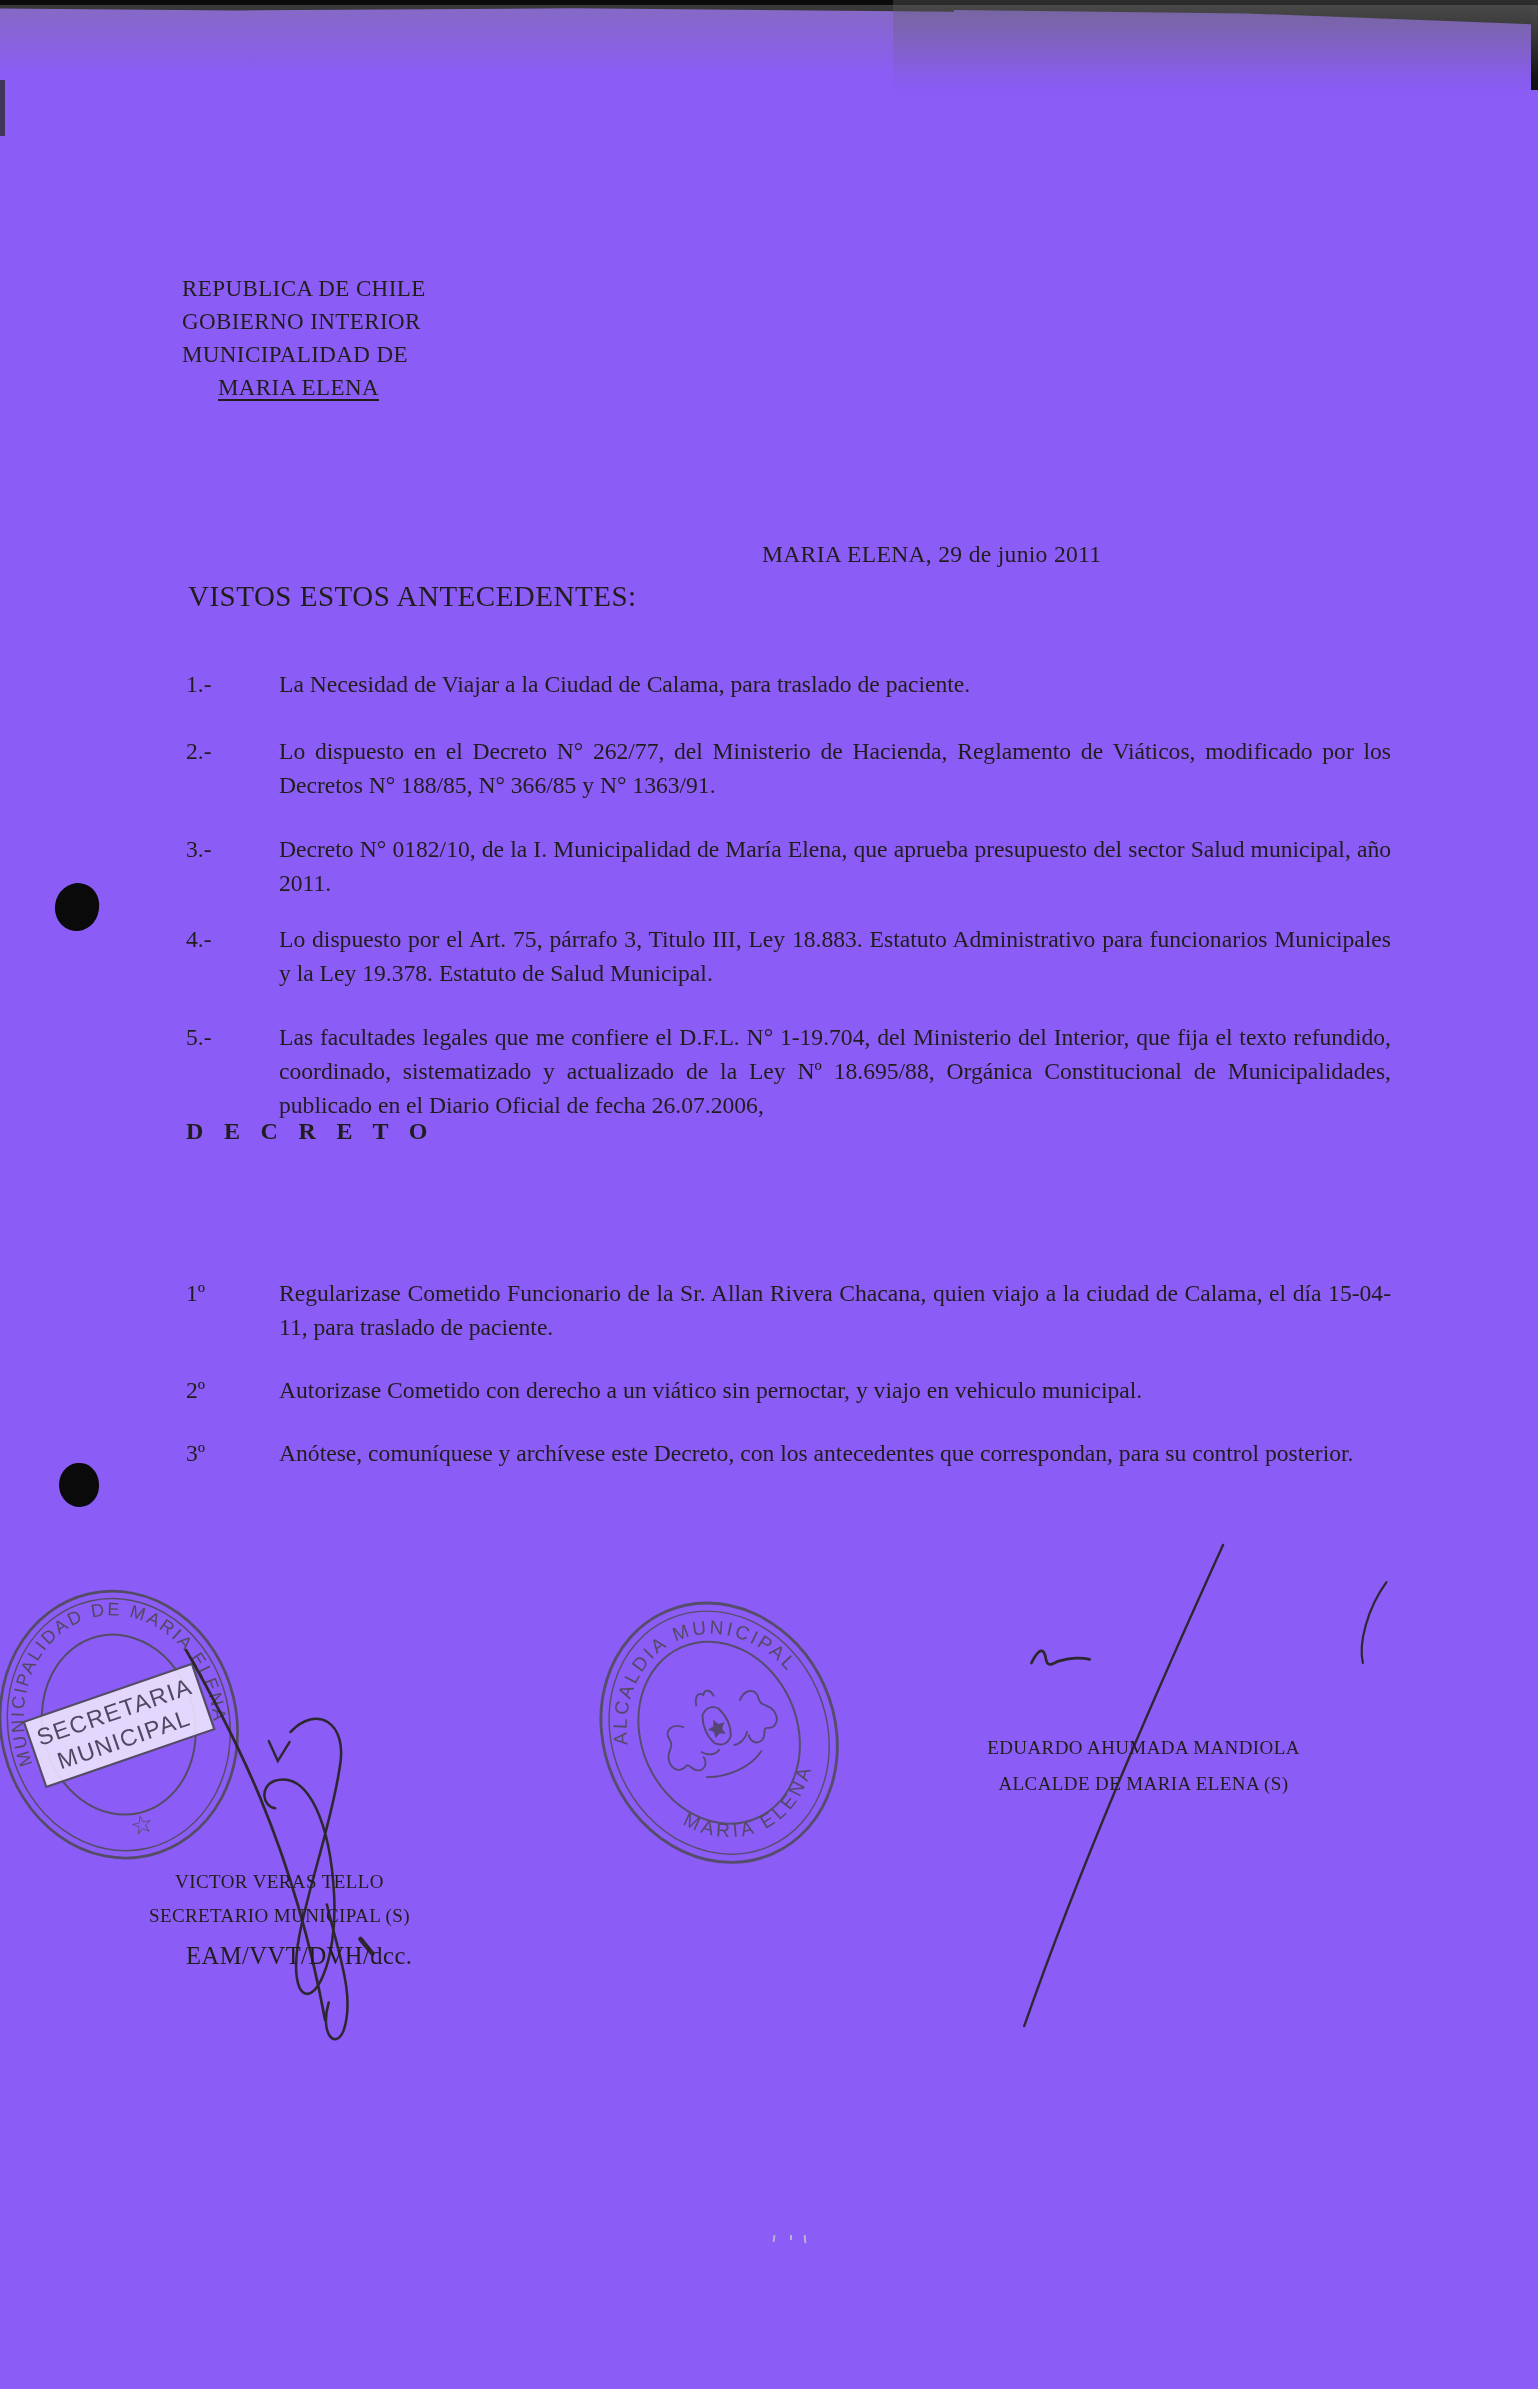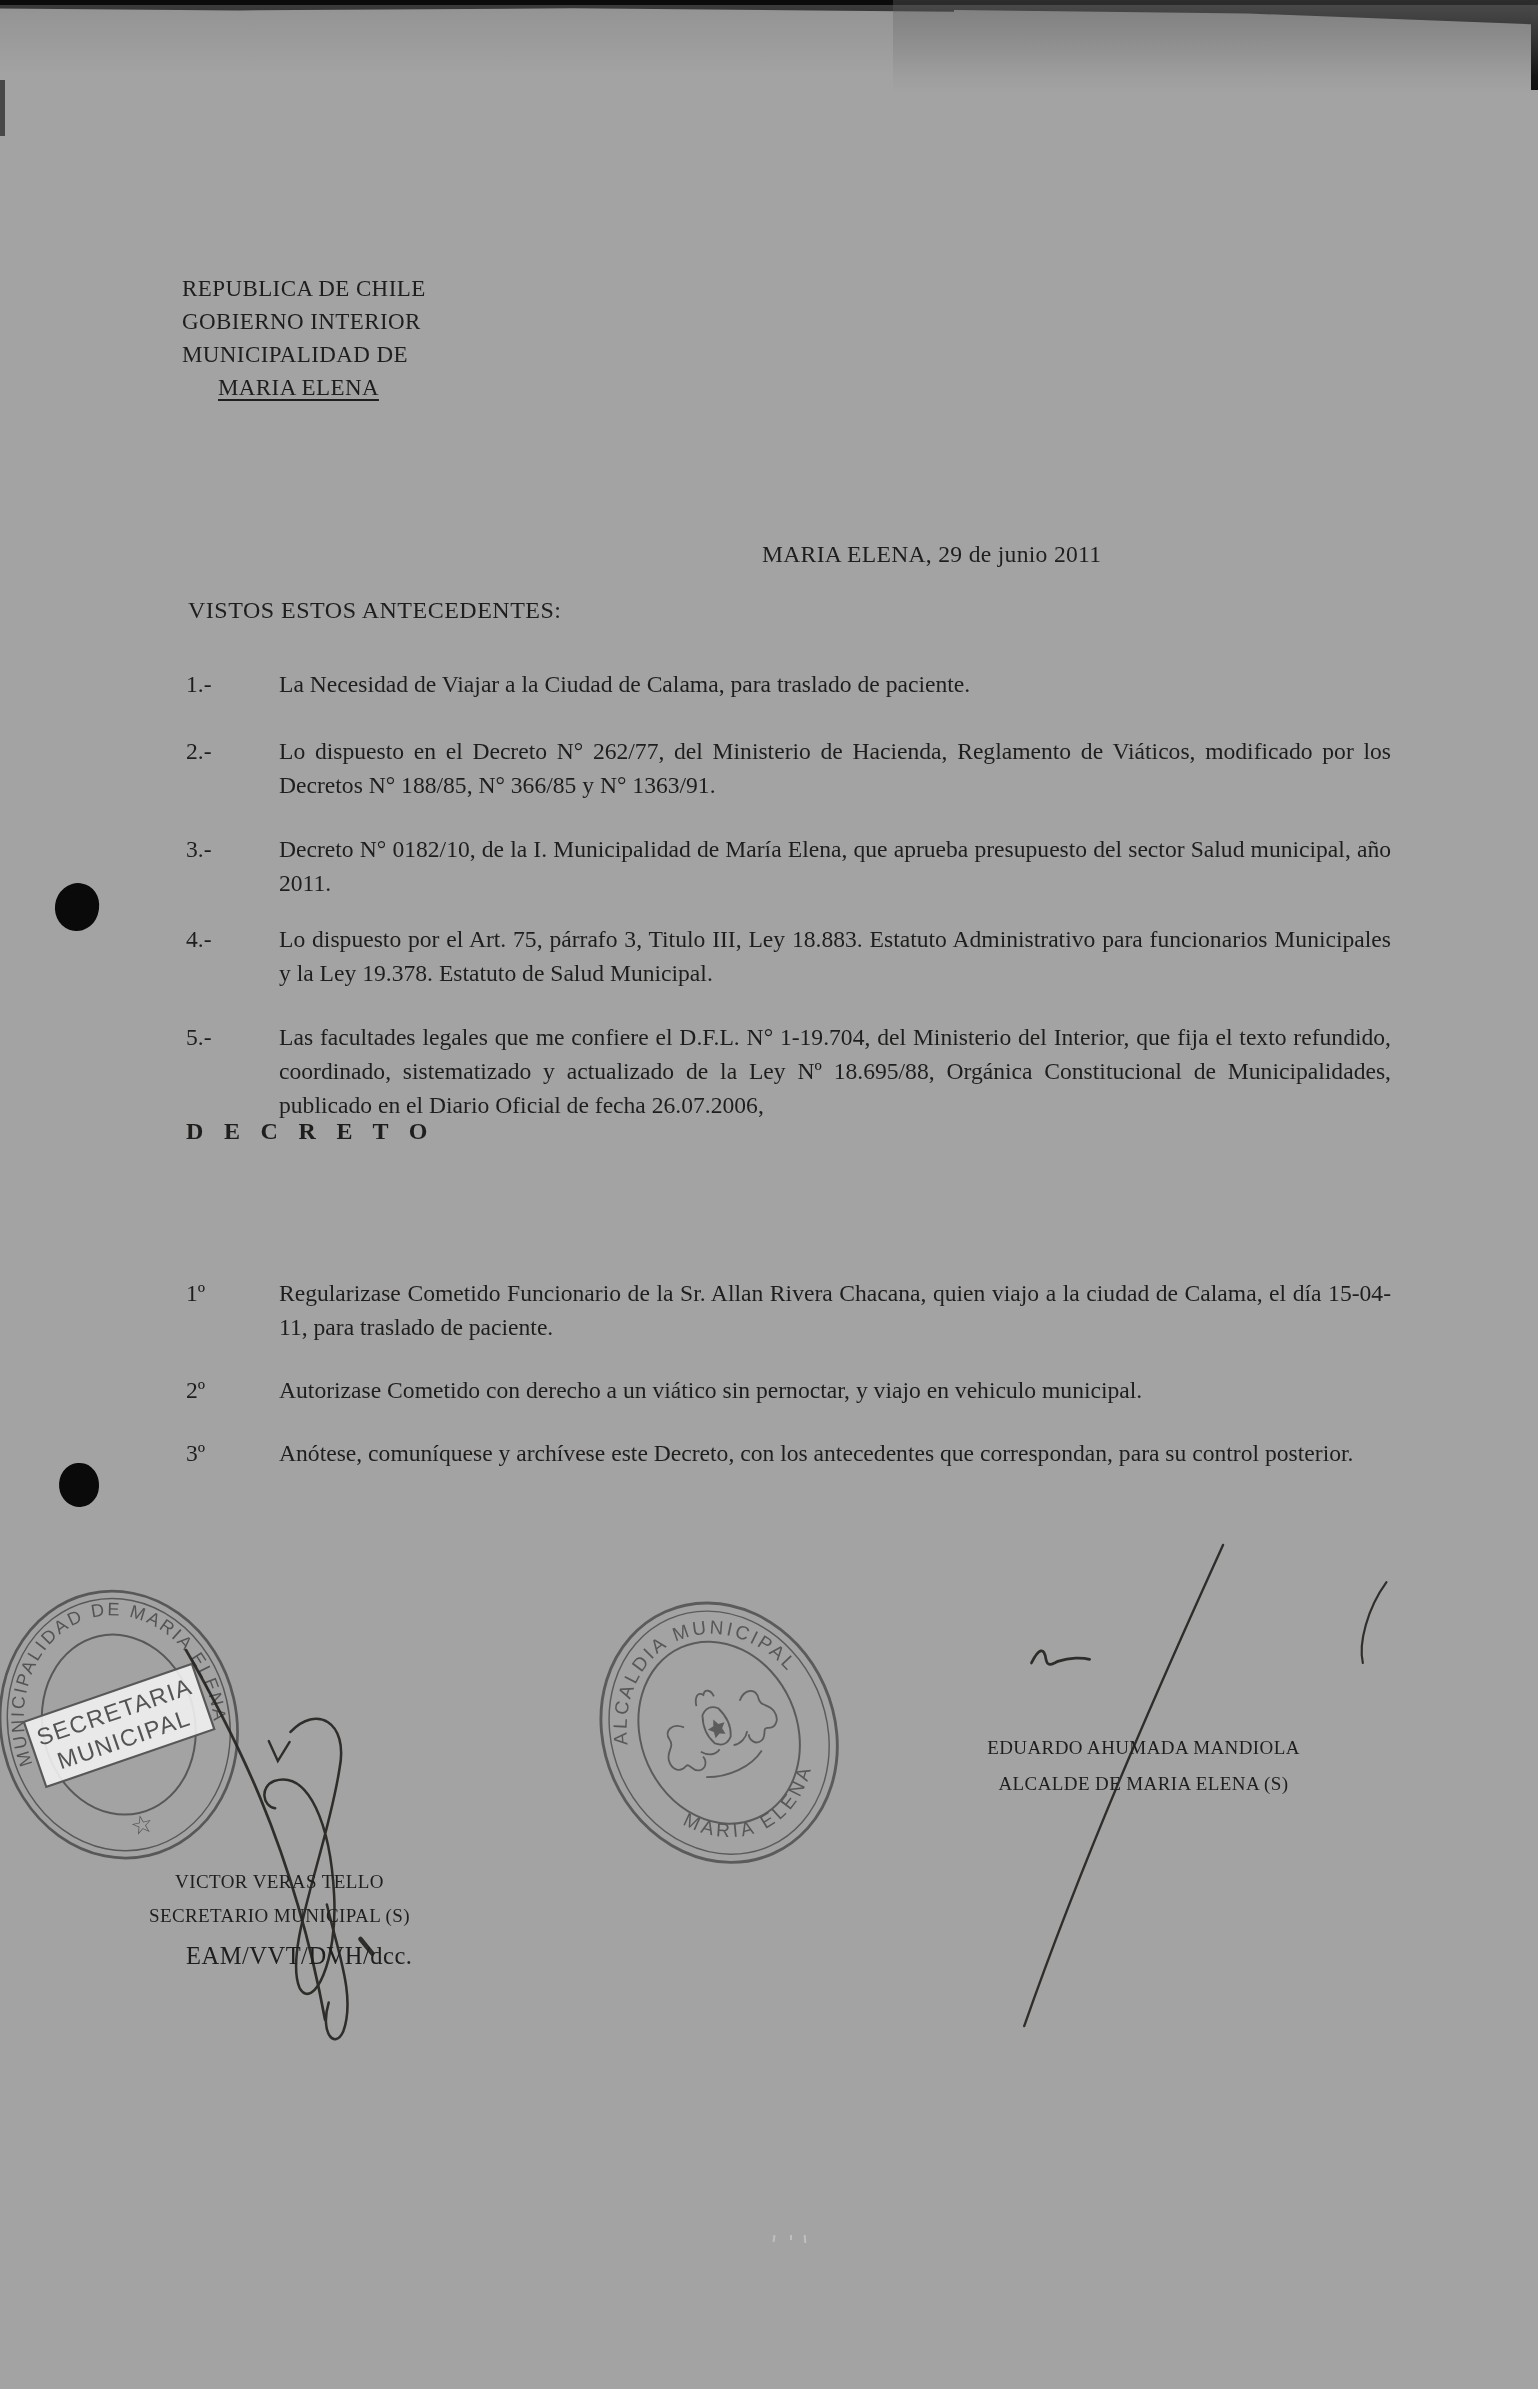--- a/index.html
+++ b/index.html
@@ -1,17 +1,17 @@
 <!DOCTYPE html>
 <html style="font-size:14.5px"><head>
 <meta charset="utf-8">
 <style>
   html,body{margin:0;padding:0;background:#e8e8e8;}
   #page{
-    position:relative;width:1539px;height:2389px;background:#a3a3a3;
+    position:relative;width:1539px;height:2389px;background:#8b5cf6;
     overflow:hidden;font-family:"Liberation Serif",serif;color:#201e1c;
   }
   
   .band-top-left{position:absolute;left:0;top:0;width:62%;height:11.8px;background:#0b0b0b;
     clip-path:polygon(0 0,100% 0,100% 100%,60% 70%,25% 88%,0 72%);}
   .band-top-right{position:absolute;left:58%;top:0;width:42%;height:24.5px;background:#0b0b0b;
     clip-path:polygon(0 0,100% 0,100% 100%,55% 55%,0 38%);}
   .strip-right{position:absolute;right:0;top:0;width:8.2px;height:90px;background:#0e0e0e;}
   .strip-left{position:absolute;left:0;top:80px;width:4.5px;height:56px;background:#2a2a2a;opacity:.75;}
   .haze-top{position:absolute;left:0;top:5.4px;width:100%;height:84px;pointer-events:none;
@@ -28,21 +28,21 @@
   .noise-marks i:nth-child(3){left:36px;height:8.2px;transform:rotate(-5deg);}
 
   
   .letterhead{position:absolute;left:182px;top:272px;font-size:23px;line-height:33px;letter-spacing:0.4px;}
   .letterhead .lh-underline{text-decoration:underline;text-decoration-thickness:1.8px;text-underline-offset:3.6px;margin-left:36px;}
   .decree-row{position:absolute;left:720px;top:441px;display:flex;align-items:baseline;white-space:nowrap;}
   .decree-label{font-size:21px;letter-spacing:1.1px;}
   .decree-nsign{font-size:21px;margin-left:27px;}
   .decree-number{font-size:56px;margin-left:14.5px;letter-spacing:1.8px;color:#171513;}
   .dateline{position:absolute;left:762px;top:541px;font-size:23.6px;letter-spacing:0.3px;}
-  .vistos{position:absolute;left:188px;top:597px;font-size:24px;letter-spacing:0.5px;text-align:right;}
+  .vistos{position:absolute;left:188px;top:580px;font-size:29px;letter-spacing:0.5px;text-align:right;}
   .item{position:absolute;left:186px;width:1207px;font-size:23.6px;line-height:34px;}
   .item .num{position:absolute;left:0;top:0;}
   .item .txt{margin-left:93px;width:1112px;text-align:justify;}
   .blead{font-weight:normal;}
   .decreto-heading{position:absolute;left:186px;top:1118px;font-size:24px;font-weight:bold;letter-spacing:7.3px;}
   .sig-names{position:absolute;font-size:19px;text-align:center;letter-spacing:0.4px;}
   .sig-left{left:134px;top:1825px;width:291px;line-height:34px;margin-top:40px;}
   .sig-right{left:951px;top:1730px;width:385px;line-height:36px;}
   .initials{position:absolute;left:186px;top:1942px;font-size:24.5px;letter-spacing:0.5px;}
 

